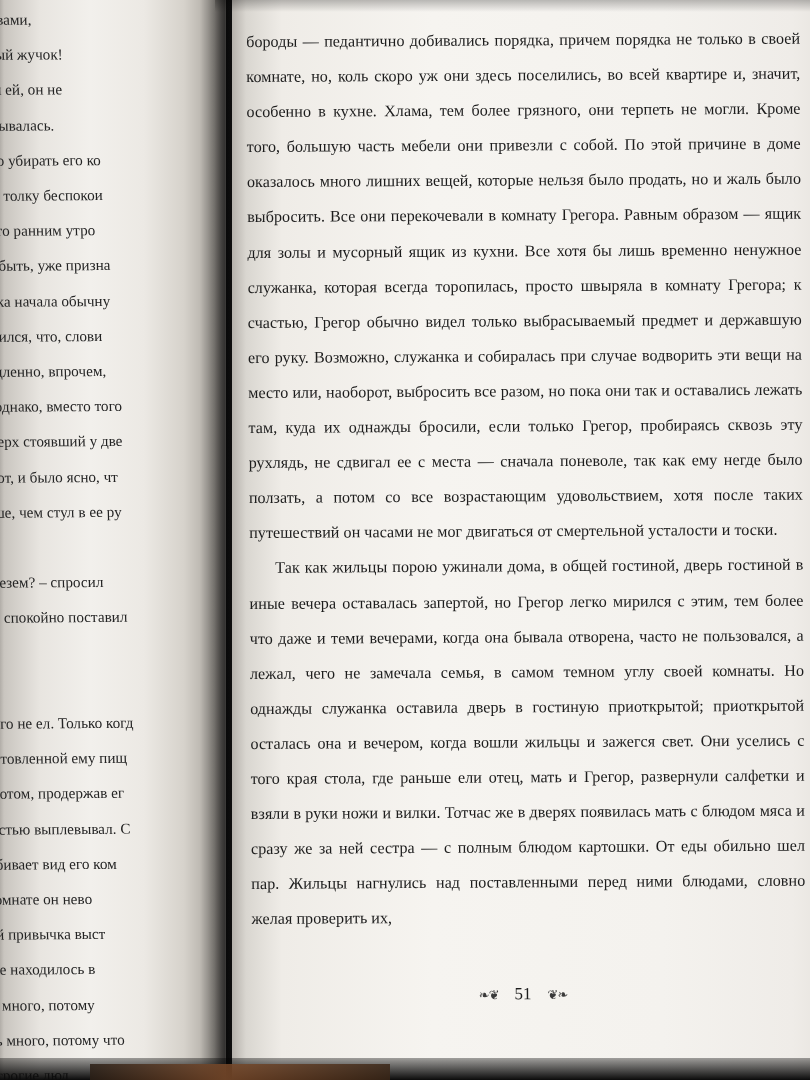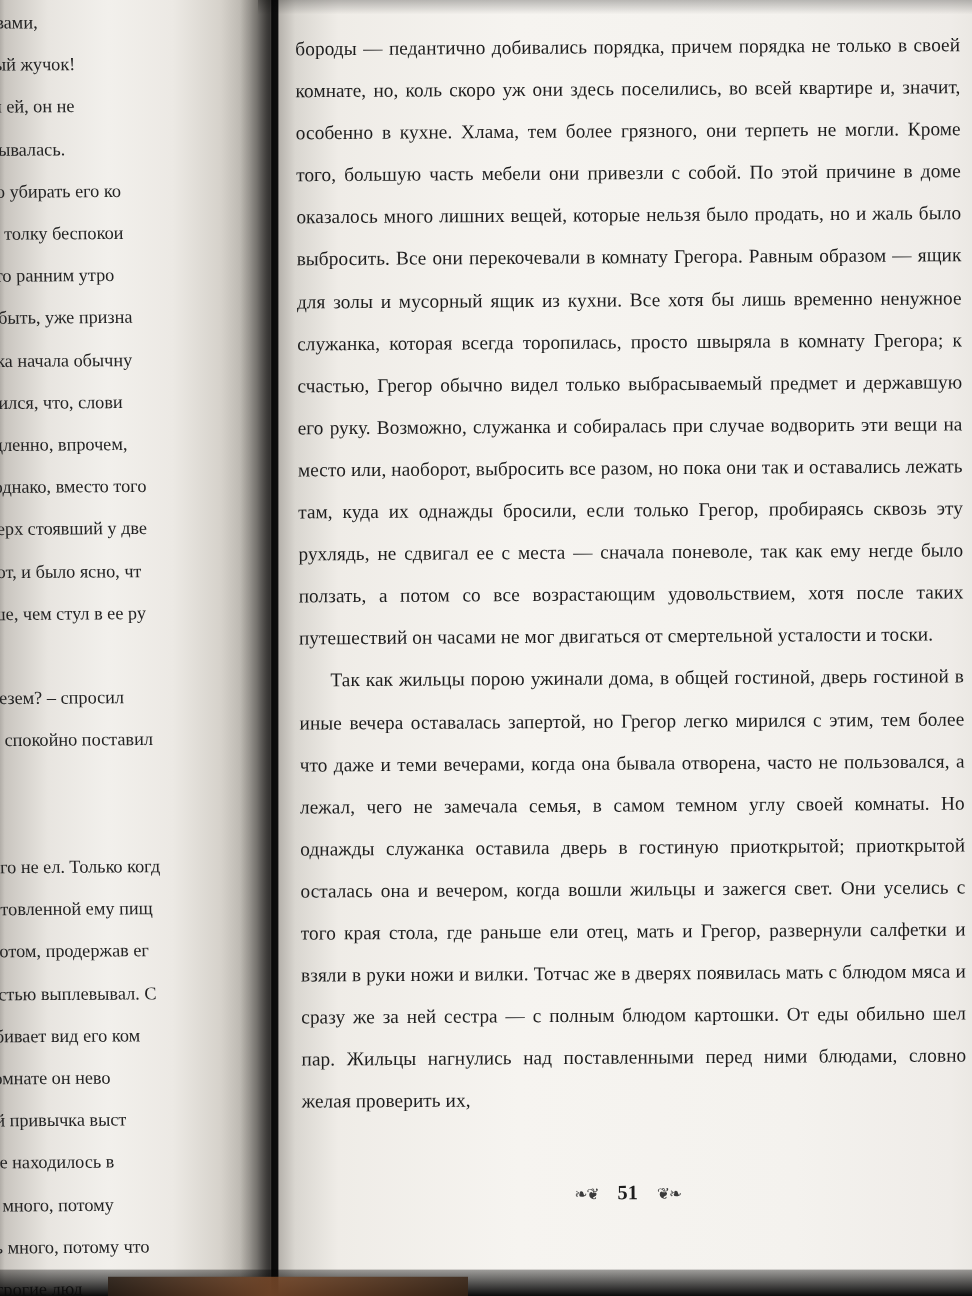--- a/index.html
+++ b/index.html
@@ -125,21 +125,20 @@
   }
   .orn {
     color: #3a3a3a;
     font-size: 13px;
     line-height: 13px;
     letter-spacing: -1px;
   }
   .pageno {
     color: #1d1d1d;
     font-size: 17px;
-    font-weight: bold;
   }
 
   
   .bottom-edge {
     position: absolute;
     left: 0;
     bottom: 0;
     width: 810px;
     height: 22px;
     background: linear-gradient(to bottom, rgba(0,0,0,0.35), #0b0b0b);

